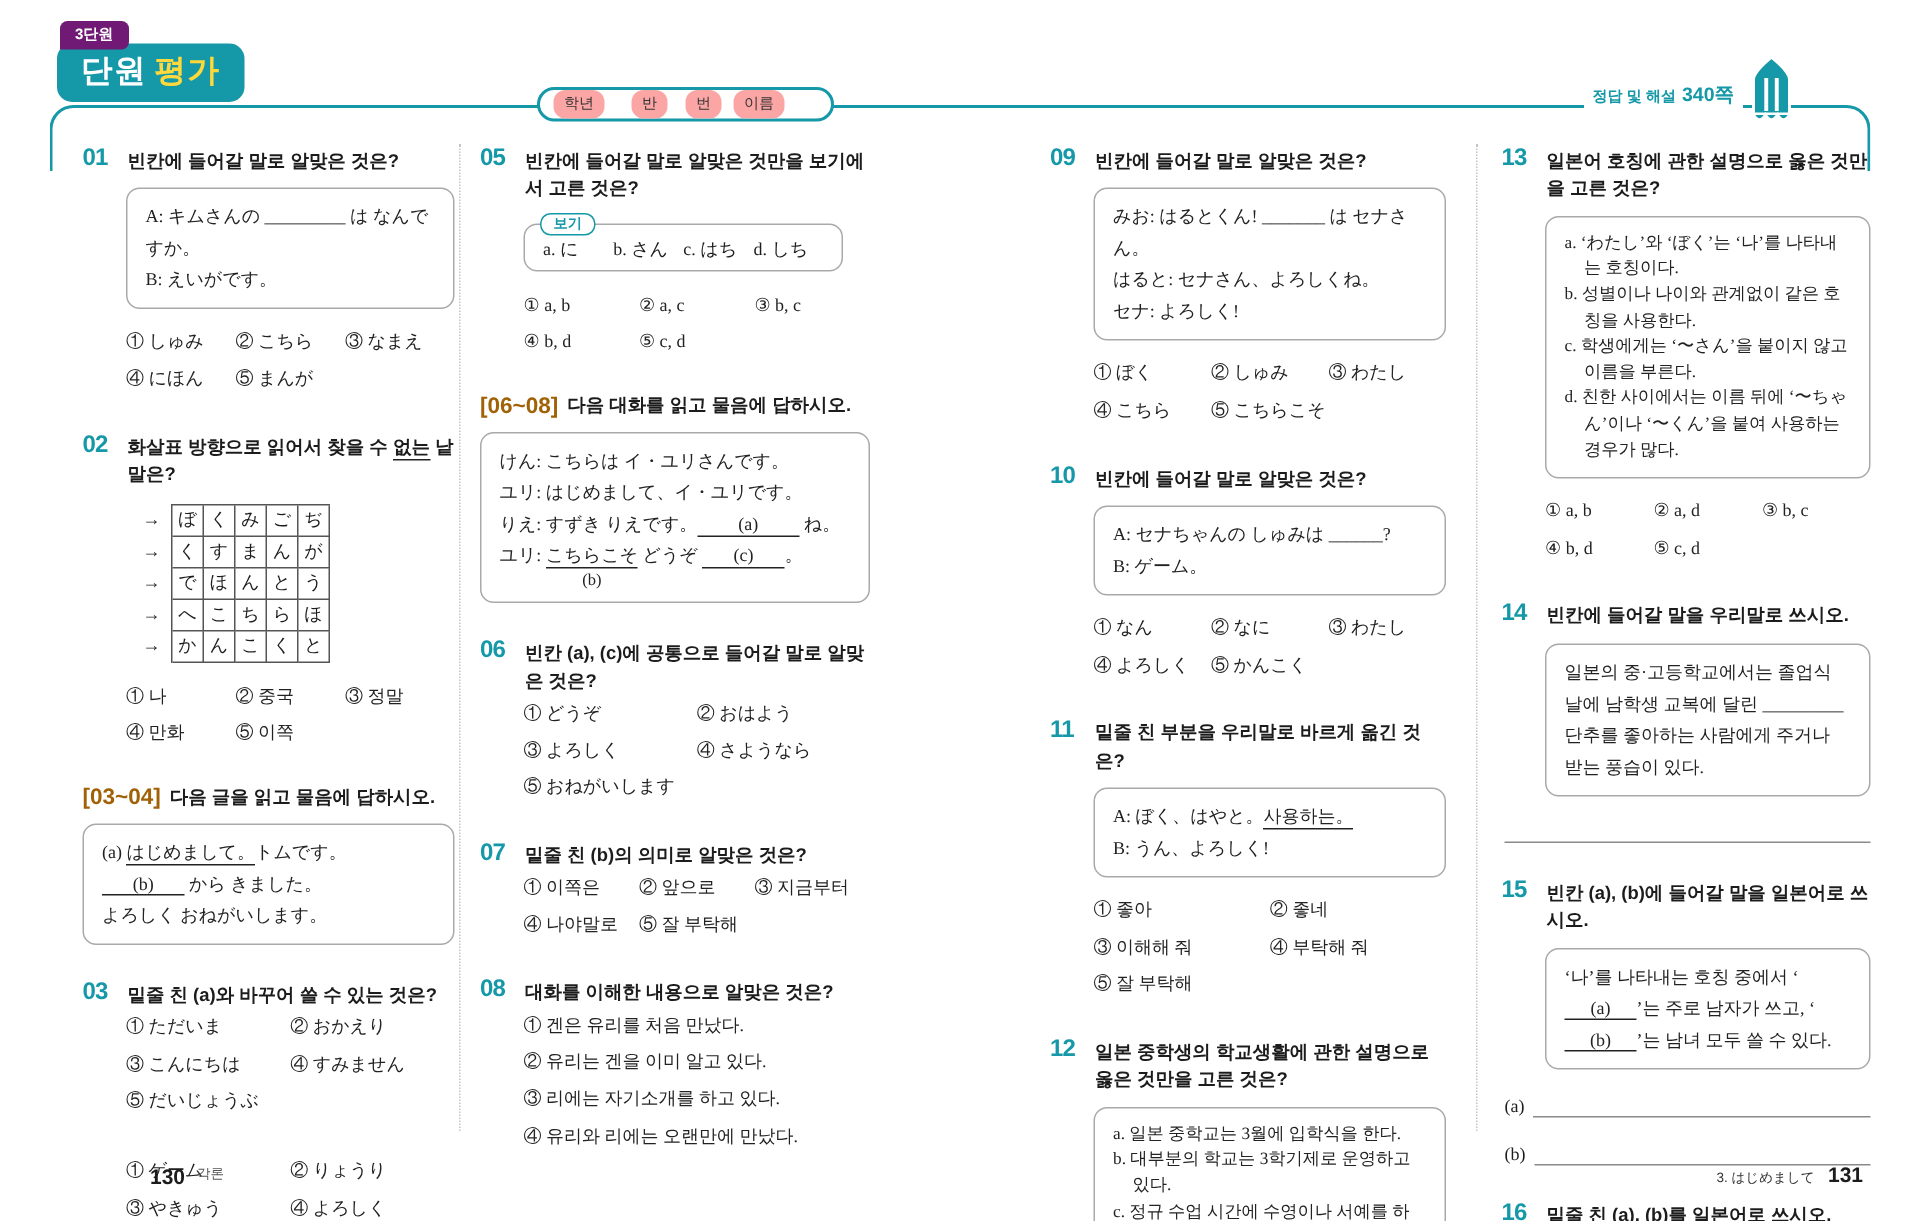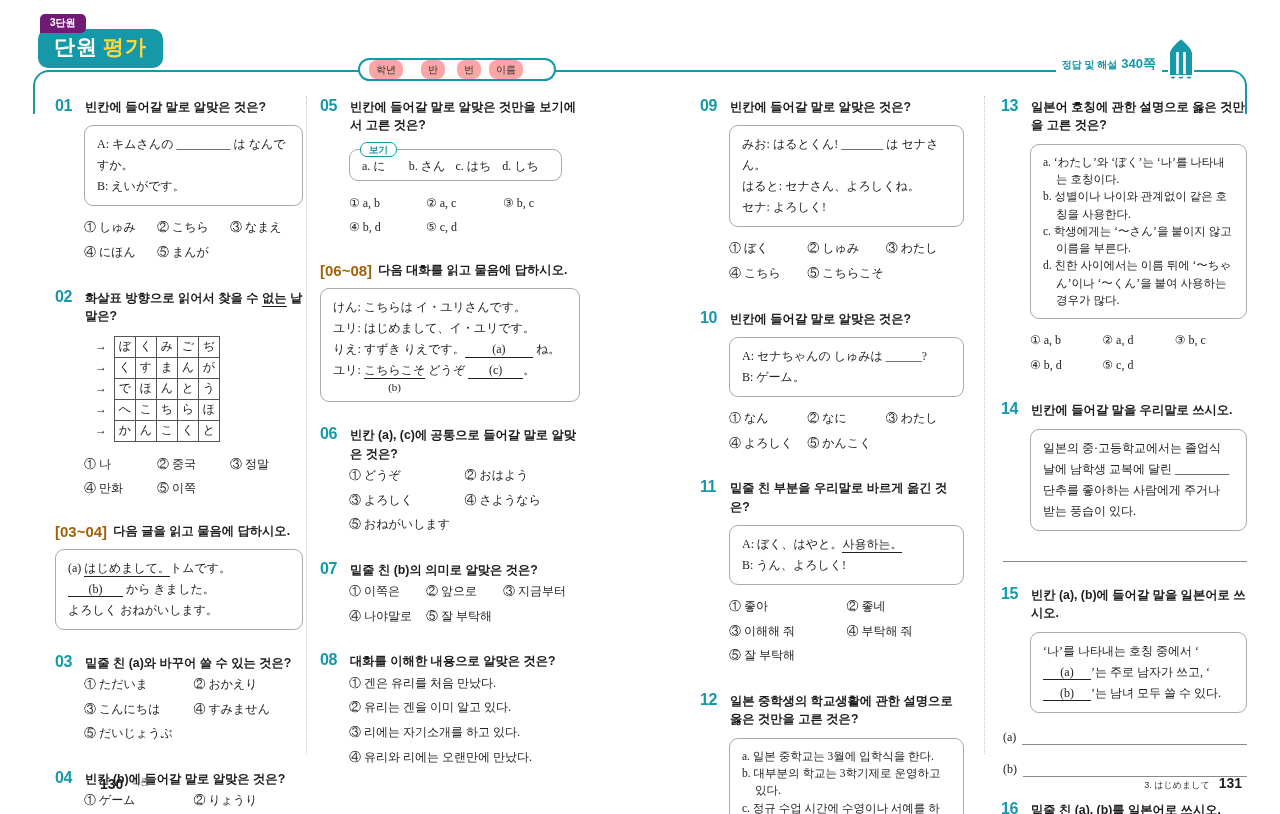--- a/index.html
+++ b/index.html
@@ -213,24 +213,20 @@
         <div class="opts c2">
             <span>① ただいま</span>
             <span>② おかえり</span>
             <span>③ こんにちは</span>
             <span>④ すみません</span>
             <span>⑤ だいじょうぶ</span>
           </div>
       </section>
 
       <section class="q">
-        <div class="qhead">
-            <span class="qnum">04</span>
-          <div class="qtitle">빈칸 (b)에 들어갈 말로 알맞은 것은?</div>
-          </div>
         <div class="opts c2">
             <span>① ゲーム</span>
             <span>② りょうり</span>
             <span>③ やきゅう</span>
             <span>④ よろしく</span>
           </div>
       </section>
     </div>
 
     <div class="col col2">

